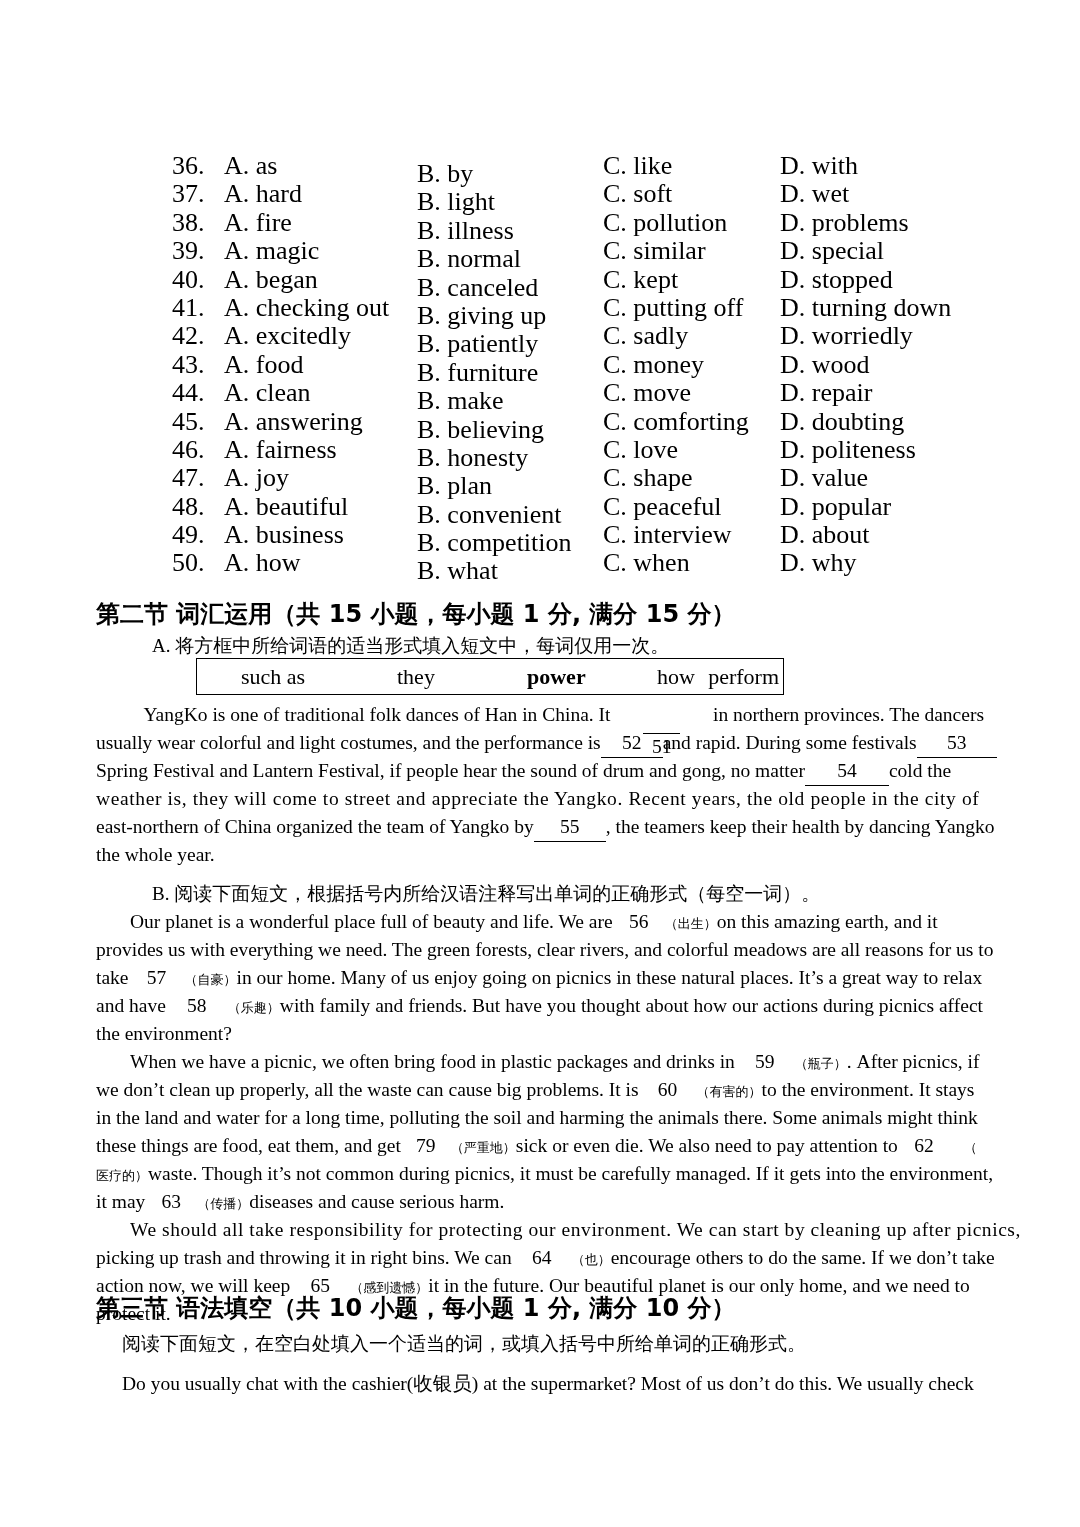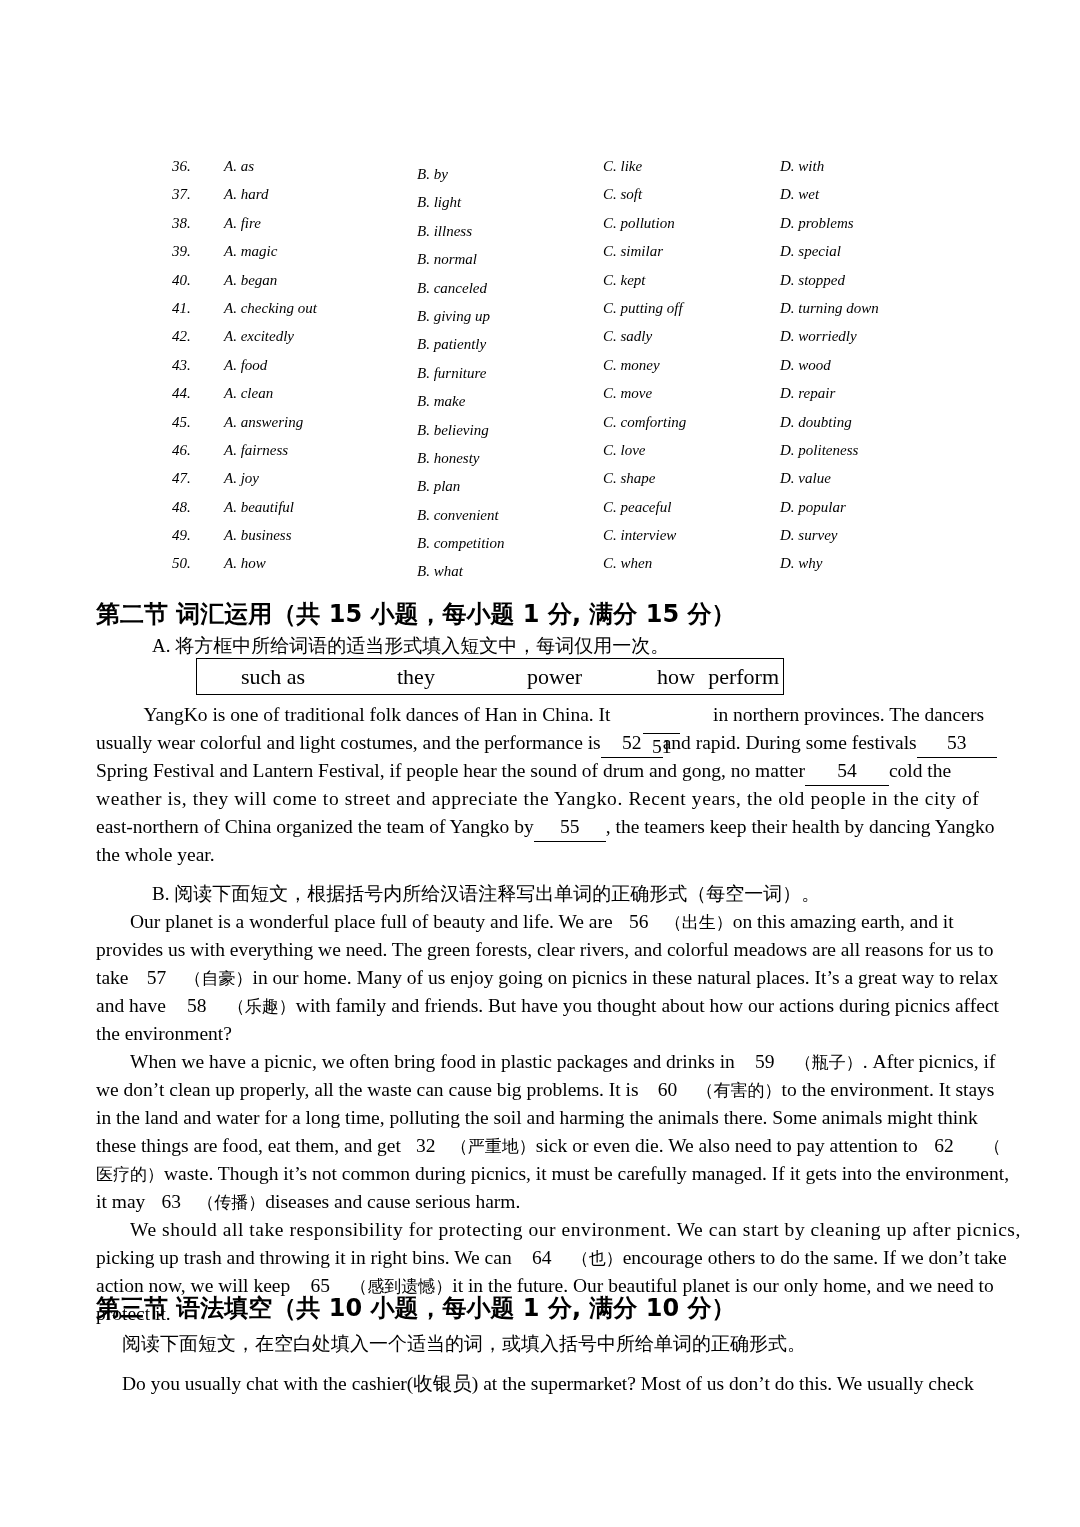--- a/index.html
+++ b/index.html
@@ -25,24 +25,23 @@
   
   .mcq {
     position: absolute;
     left: 172px;
     top: 152px;
     width: 820px;
   }
   .mcq-row {
     height: 28.4px;
     position: relative;
-    font-size: 15px;
+    font-size: 26px;
     line-height: 28.4px;
     white-space: nowrap;
-    font-style: italic;
   }
   .mcq-num {
     position: absolute;
     left: 0;
     width: 38px;
     text-align: left;
   }
   .opt {
     position: absolute;
     white-space: nowrap;
@@ -121,21 +120,21 @@
     border-bottom: 1.4px solid #000;
     display: inline-block;
     text-align: center;
     white-space: pre;
   }
   .gap {
     display: inline-block;
     text-align: center;
     white-space: pre;
   }
-  .cn { font-family: "DejaVu Sans", sans-serif; font-size: 17px; }
+  .cn { font-family: "DejaVu Sans", sans-serif; font-size: 13px; }
 
   .indent { display: inline-block; width: 34px; }
 </style>
 </head>
 <body>
 
 <div class="page">
 
   <div class="mcq" id="mcq-grid">
       <div class="mcq-row">
@@ -227,39 +226,39 @@
         <span class="opt opt-a">A. beautiful</span>
         <span class="opt opt-b">B. convenient</span>
         <span class="opt opt-c">C. peaceful</span>
         <span class="opt opt-d">D. popular</span>
       </div>
       <div class="mcq-row">
         <span class="mcq-num">49.</span>
         <span class="opt opt-a">A. business</span>
         <span class="opt opt-b">B. competition</span>
         <span class="opt opt-c">C. interview</span>
-        <span class="opt opt-d">D. survey</span>
+        <span class="opt opt-d">D. about</span>
       </div>
       <div class="mcq-row">
         <span class="mcq-num">50.</span>
         <span class="opt opt-a">A. how</span>
         <span class="opt opt-b">B. what</span>
         <span class="opt opt-c">C. when</span>
         <span class="opt opt-d">D. why</span>
       </div>
     </div>
 
   <div class="sec-head sec2-head">第二节 词汇运用（共 15 小题，每小题 1 分, 满分 15 分）</div>
   <div class="sub-inst inst-a">A. 将方框中所给词语的适当形式填入短文中，每词仅用一次。</div>
 
   <div class="wordbox">
     <div class="wordbox-inner" id="wordbox-inner">
         <span class="wb-word" style="left: 44px;">such as</span>
         <span class="wb-word" style="left: 200px;">they</span>
-        <span class="wb-word" style="left: 330px;">power</span>
+        <span class="wb-word" style="left: 330px; font-weight: bold;">power</span>
         <span class="wb-word" style="left: 460px;">how</span>
         <span class="wb-word" style="left: auto; right: 4px;">perform</span>
       </div>
   </div>
 
   <div class="para" style="left:96px; top:701px; width:888px;">
     <div class="pline jline" style="width:888px;">
       <span class="indent"></span>
         <span>YangKo is one of traditional folk dances of Han in China. It</span>
         <span class="blank" style="width:86px;margin-top:32px;">51</span>
@@ -305,21 +304,21 @@
     <div class="pline">
       <span class="indent"></span><span>When we have a picnic, we often bring food in plastic packages and drinks in</span><span class="gap" style="width:60px;">59</span><span class="cn">（瓶子）</span><span>. After picnics, if</span>
     </div>
     <div class="pline">
       <span>we don’t clean up properly, all the waste can cause big problems. It is</span><span class="gap" style="width:58px;">60</span><span class="cn">（有害的）</span><span>to the environment. It stays</span>
     </div>
     <div class="pline">
       <span>in the land and water for a long time, polluting the soil and harming the animals there. Some animals might think</span>
     </div>
     <div class="pline">
-      <span>these things are food, eat them, and get</span><span class="gap" style="width:50px;">32</span><span class="cn">（严重地）</span><span>sick or even die. We also need to pay attention to</span><span class="gap" style="width:52px;">62</span><span class="cn" style="margin-left:14px;">（</span>
+      <span>these things are food, eat them, and get</span><span class="gap" style="width:50px;">79</span><span class="cn">（严重地）</span><span>sick or even die. We also need to pay attention to</span><span class="gap" style="width:52px;">62</span><span class="cn" style="margin-left:14px;">（</span>
     </div>
     <div class="pline">
       <span class="cn">医疗的）</span><span>waste. Though it’s not common during picnics, it must be carefully managed. If it gets into the environment,</span>
     </div>
     <div class="pline">
       <span>it may</span><span class="gap" style="width:52px;">63</span><span class="cn">（传播）</span><span>diseases and cause serious harm.</span>
     </div>
 
     <div class="pline" style="letter-spacing:0.55px;">
       <span class="indent"></span><span>We should all take responsibility for protecting our environment. We can start by cleaning up after picnics,</span>

